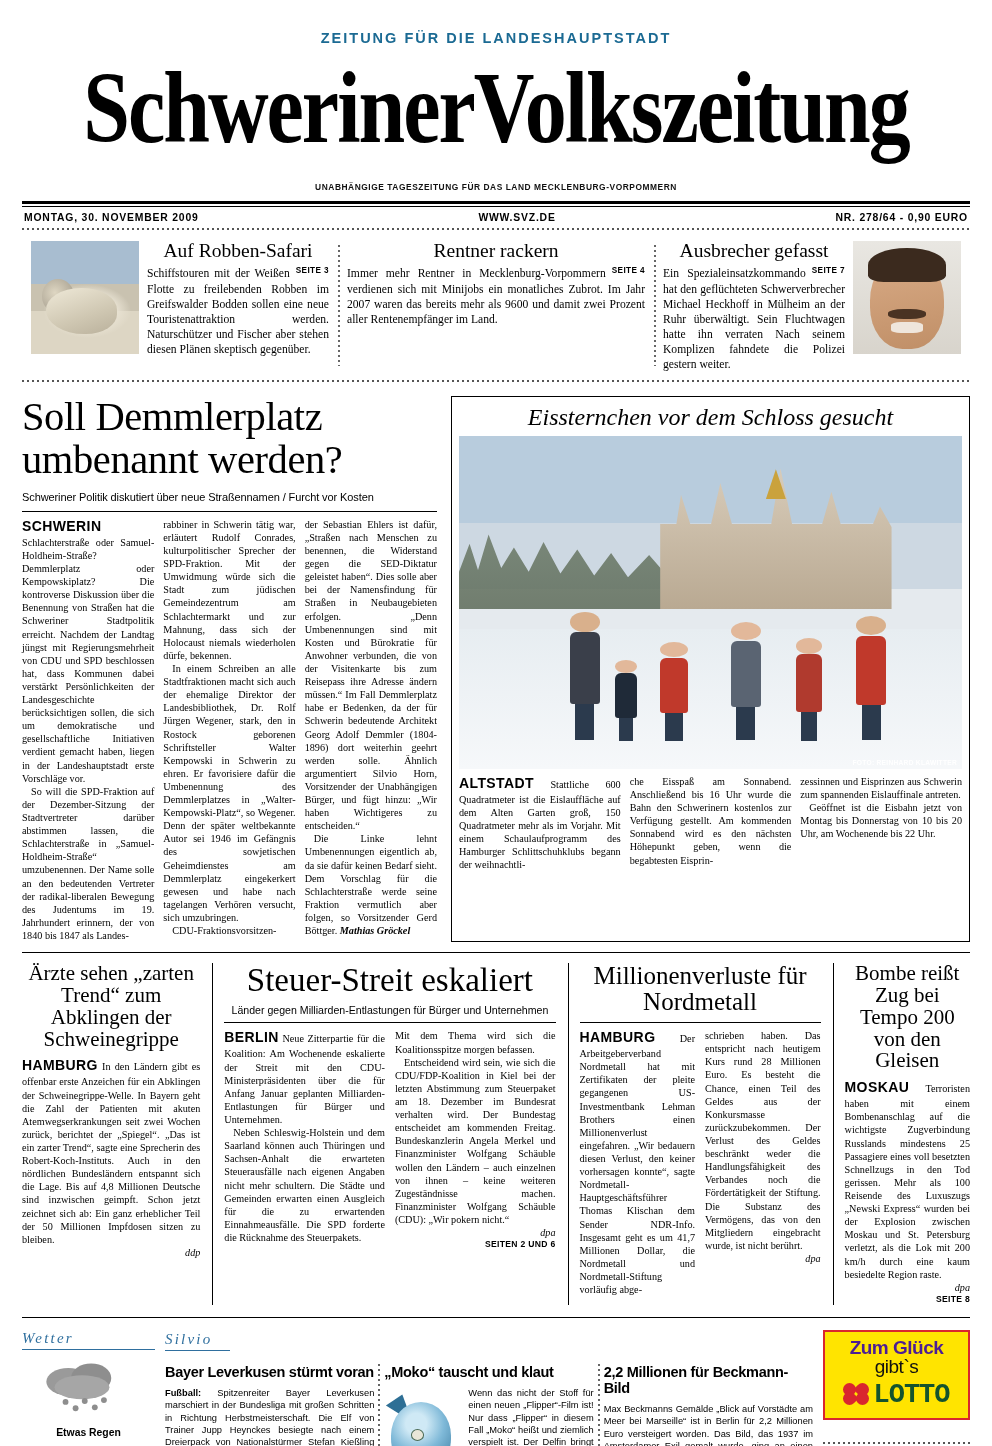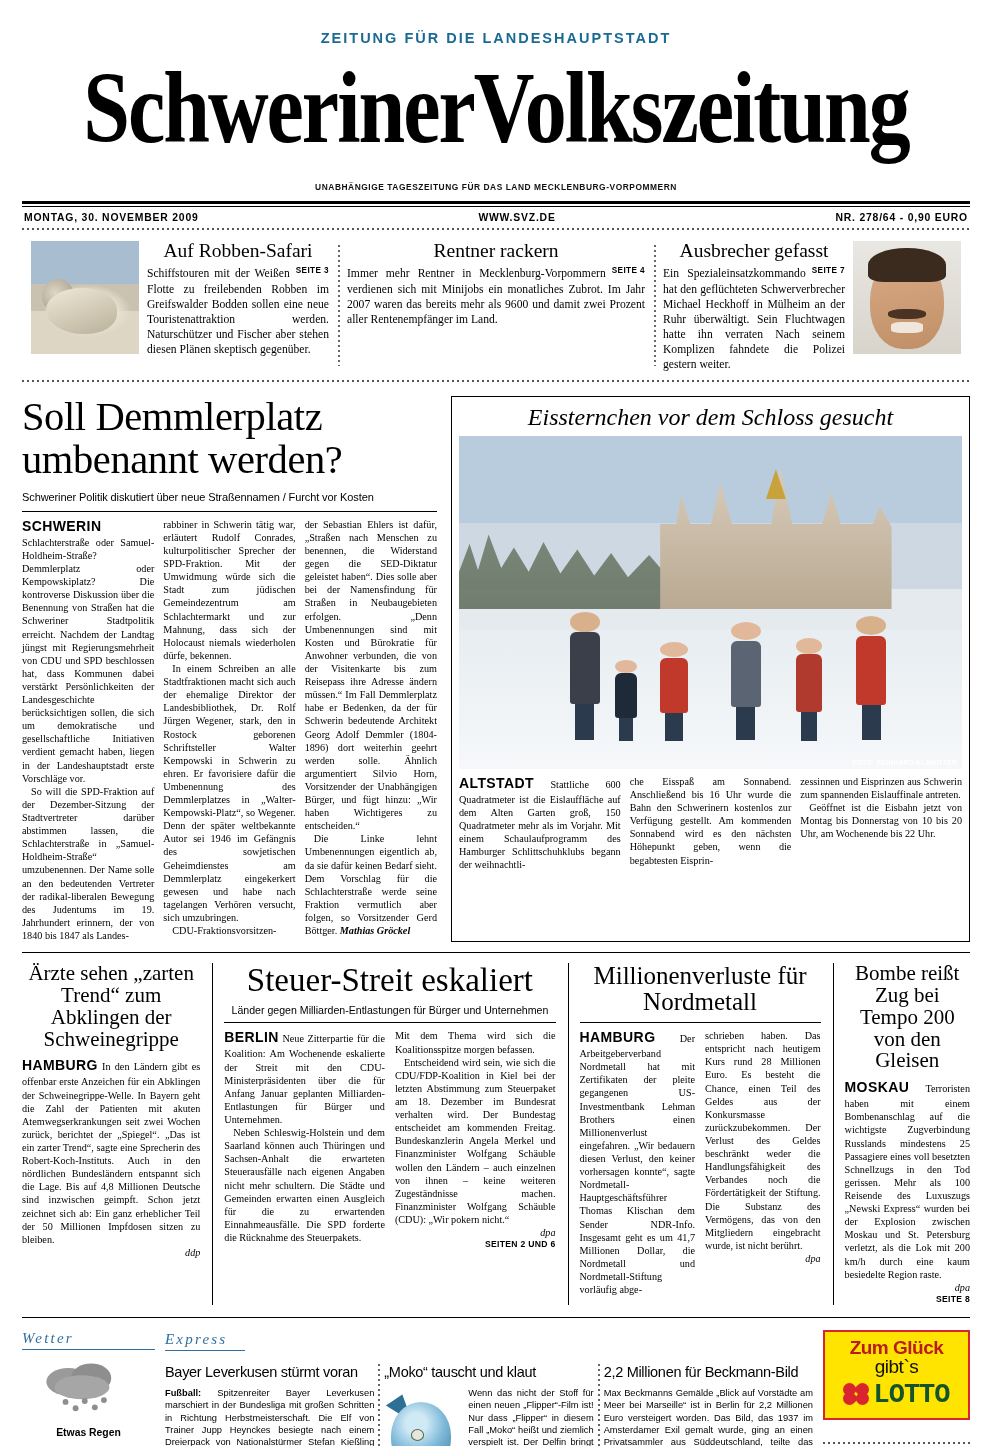--- a/index.html
+++ b/index.html
@@ -232,21 +232,21 @@
     font-size:9.6px; line-height:1.38; margin-top:9px;
   }
 
   .kompakt-cols { display:flex; gap:10px; }
   .kcol { flex:1; position:relative; }
   .kcol + .kcol::before{
     content:""; position:absolute; left:-6px; top:0; bottom:0; width:2px;
     background-image: repeating-linear-gradient(to bottom, #666 0 2px, transparent 2px 5px);
   }
   .k-head {
-    font-family:"Liberation Sans", sans-serif; font-weight:normal;
+    font-family:"Liberation Sans", sans-serif; font-weight:bold;
     font-size:14.5px; margin:0 0 7px 0; letter-spacing:-0.3px;
   }
   .k-text {
     font-family:"Liberation Sans", sans-serif; font-size:9.3px;
     line-height:1.33; text-align:justify; margin:0;
   }
   .k-text b { font-weight:bold; }
   .dolphin {
     float:left; width:78px; height:92px; margin:2px 6px 0 0;
     position:relative;
@@ -264,21 +264,21 @@
     position:absolute; left:34%; top:44%; width:17%; height:13%;
     border-radius:50%; background:#e8e6d8; border:1px solid #4a6a55;
   }
 
   .lotto-box {
     background:#ffe400; border:2px solid #d9262e; padding:6px 6px 8px 6px;
     text-align:center;
   }
   .lotto-l1 {
     font-family:"Liberation Sans", sans-serif; font-weight:bold;
-    font-size:19px; line-height:1.0; color:#b91c1c; letter-spacing:-0.5px;
+    font-size:19px; line-height:1.0; color:#4c1d95; letter-spacing:-0.5px;
   }
   .lotto-l2 {
     font-family:"Liberation Sans", sans-serif; font-weight:normal;
     font-size:19px; line-height:1.05; color:#111; letter-spacing:-0.5px;
   }
   .lotto-word {
     display:flex; align-items:center; justify-content:center; gap:4px; margin-top:3px;
   }
   .clover { width:26px; height:24px; position:relative; }
   .clover i {
@@ -503,21 +503,21 @@
           <circle cx="74" cy="54" r="3.2" fill="#8e8e8e"></circle>
           <circle cx="84" cy="46" r="3.2" fill="#8e8e8e"></circle>
         </svg>
       </div>
       <div class="wx-label">Etwas Regen</div>
       <div class="wx-text">Bewölkt mit leichtem Regen, in der Nacht dicht bewölkt, aber meist niederschlagsfrei, Tageshöchstwerte bei 8 °C</div>
 
     </div>
 
     <div class="b-kompakt">
-      <div class="sec-title" style="display:inline-block; padding-right:18px;">Express</div>
+      <div class="sec-title" style="display:inline-block; padding-right:18px;">Silvio</div>
       <div class="kompakt-cols" style="margin-top:5px;">
 
         <div class="kcol">
           <div class="k-head">Bayer Leverkusen stürmt voran</div>
           <p class="k-text">
             <b>Fußball:</b><span> Spitzenreiter Bayer Leverkusen marschiert in der Bundesliga mit großen Schritten in Richtung Herbstmeisterschaft. Die Elf von Trainer Jupp Heynckes besiegte nach einem Dreierpack von Nationalstürmer Stefan Kießling den VfB Stuttgart mit 4:0 (2:0) und baute den Vorsprung an der Tabellenspitze auf drei Punkte aus. Bayern München siegte in Hannover gegen Hannover 96 mit 2:0.</span>
             
             
             
             

